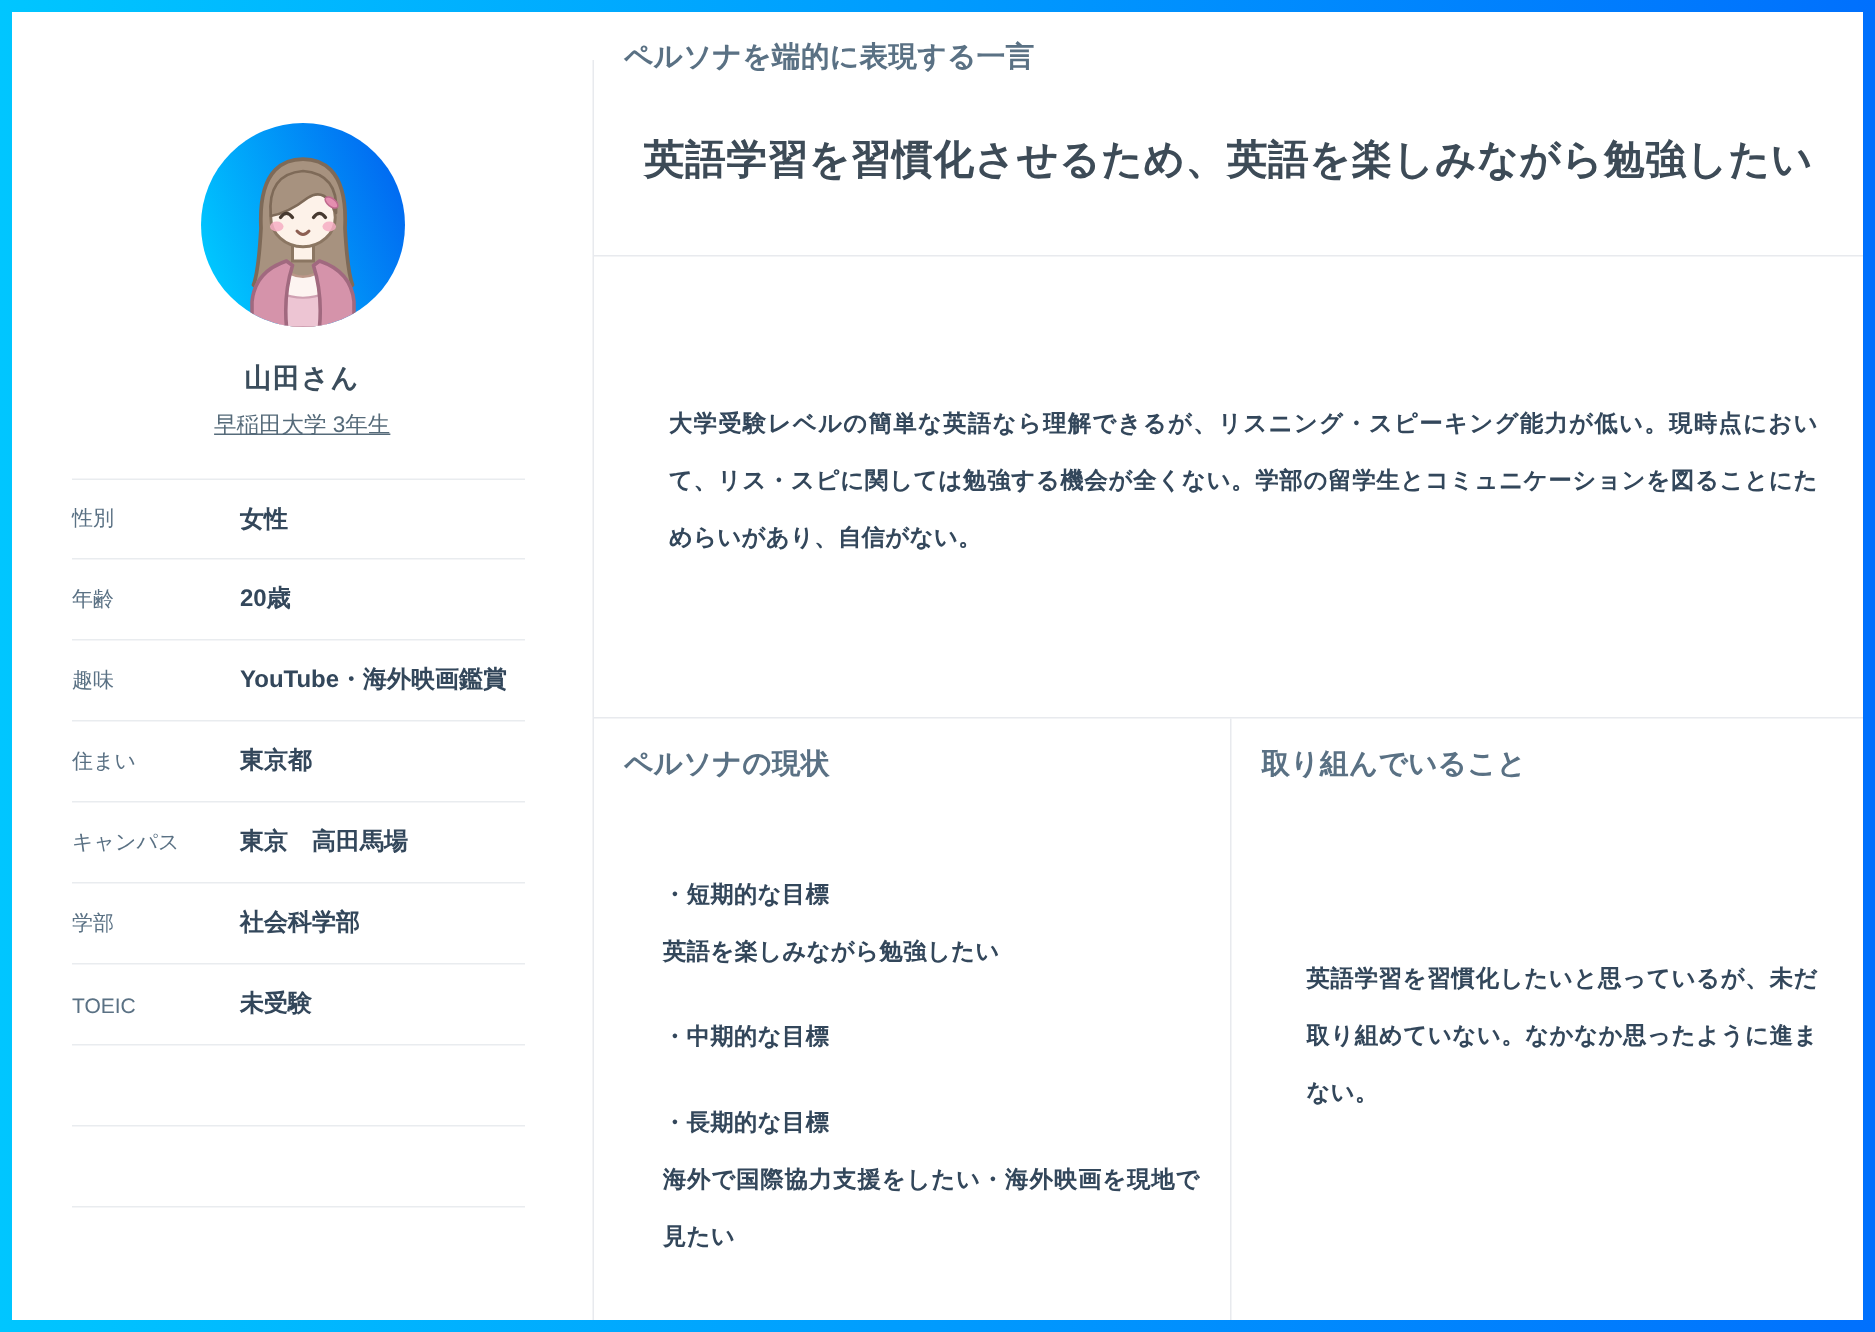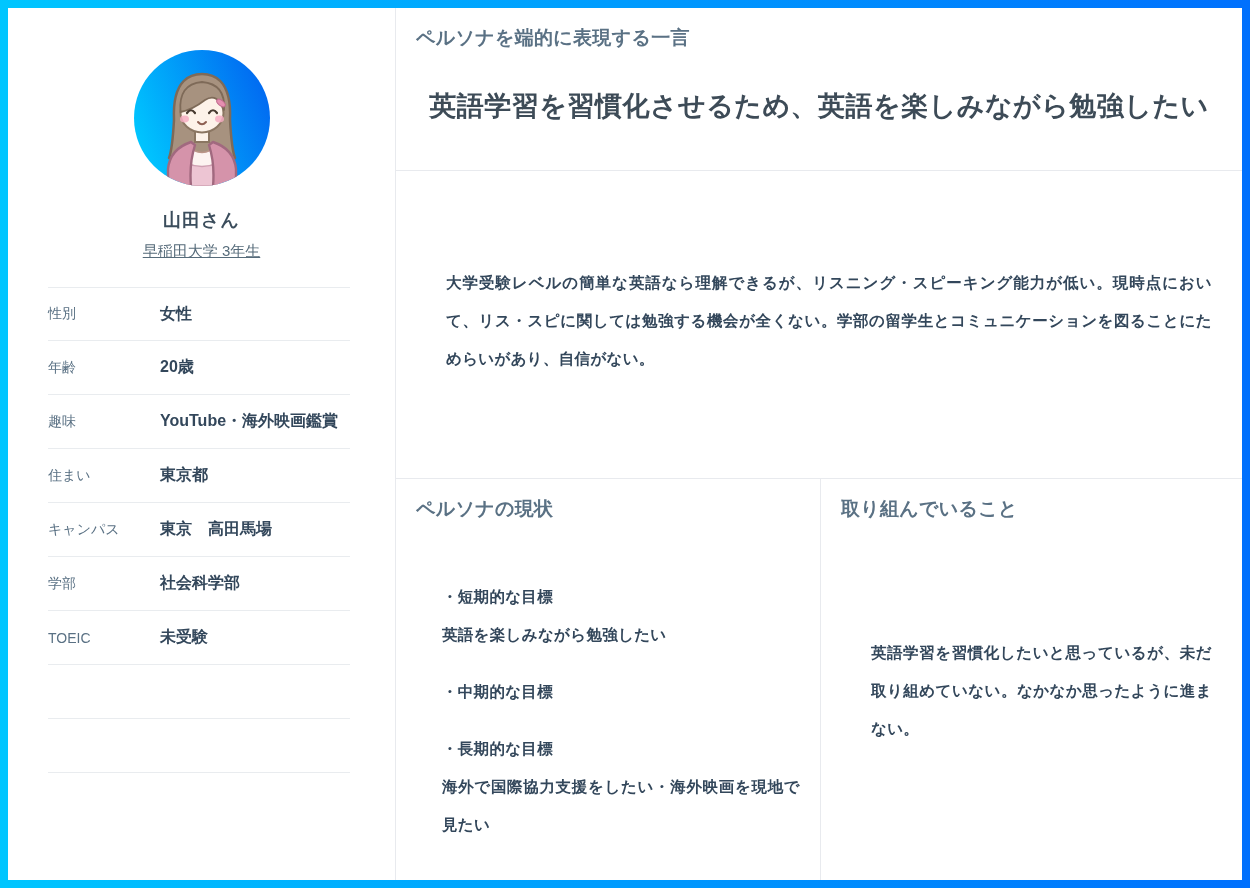--- a/index.html
+++ b/index.html
@@ -4,21 +4,21 @@
 <style>
   * { margin:0; padding:0; box-sizing:border-box; }
   html,body { width:1250px; height:888px; }
   body { font-family:"Liberation Sans","DejaVu Sans",sans-serif; }
 
   .frame { width:1250px; height:888px; padding:8px;
            background:linear-gradient(90deg,#00c6ff 0%,#0070fd 100%); }
   .canvas { width:100%; height:100%; background:#ffffff; display:flex; overflow:hidden; }
 
   
-  .left-panel { width:388px; border-right:1px solid #e8eaee; padding-top:42px; }
+  .left-panel { width:388px; border-right:1px solid #e8eaee; padding-top:42px;margin-top:32px; }
   .avatar-wrap { width:136px; height:136px; margin:0 auto; }
   .persona-name { margin-top:22px; text-align:center; font-size:18px; font-weight:bold;
                   color:#3b4d5c; letter-spacing:1px; }
   .persona-affiliation { margin-top:10px; text-align:center; font-size:15px; color:#566b7a;text-decoration:underline; }
   .attr-table { margin:26px 45px 0 40px; }
   .attr-row { display:flex; align-items:center; height:54px; border-bottom:1px solid #e9ecef; }
   .attr-row:first-child { border-top:1px solid #e9ecef; }
   .attr-label { width:112px; font-size:14px; color:#5a7184; }
   .attr-value { font-size:16px; font-weight:bold; color:#33475b; }
 

